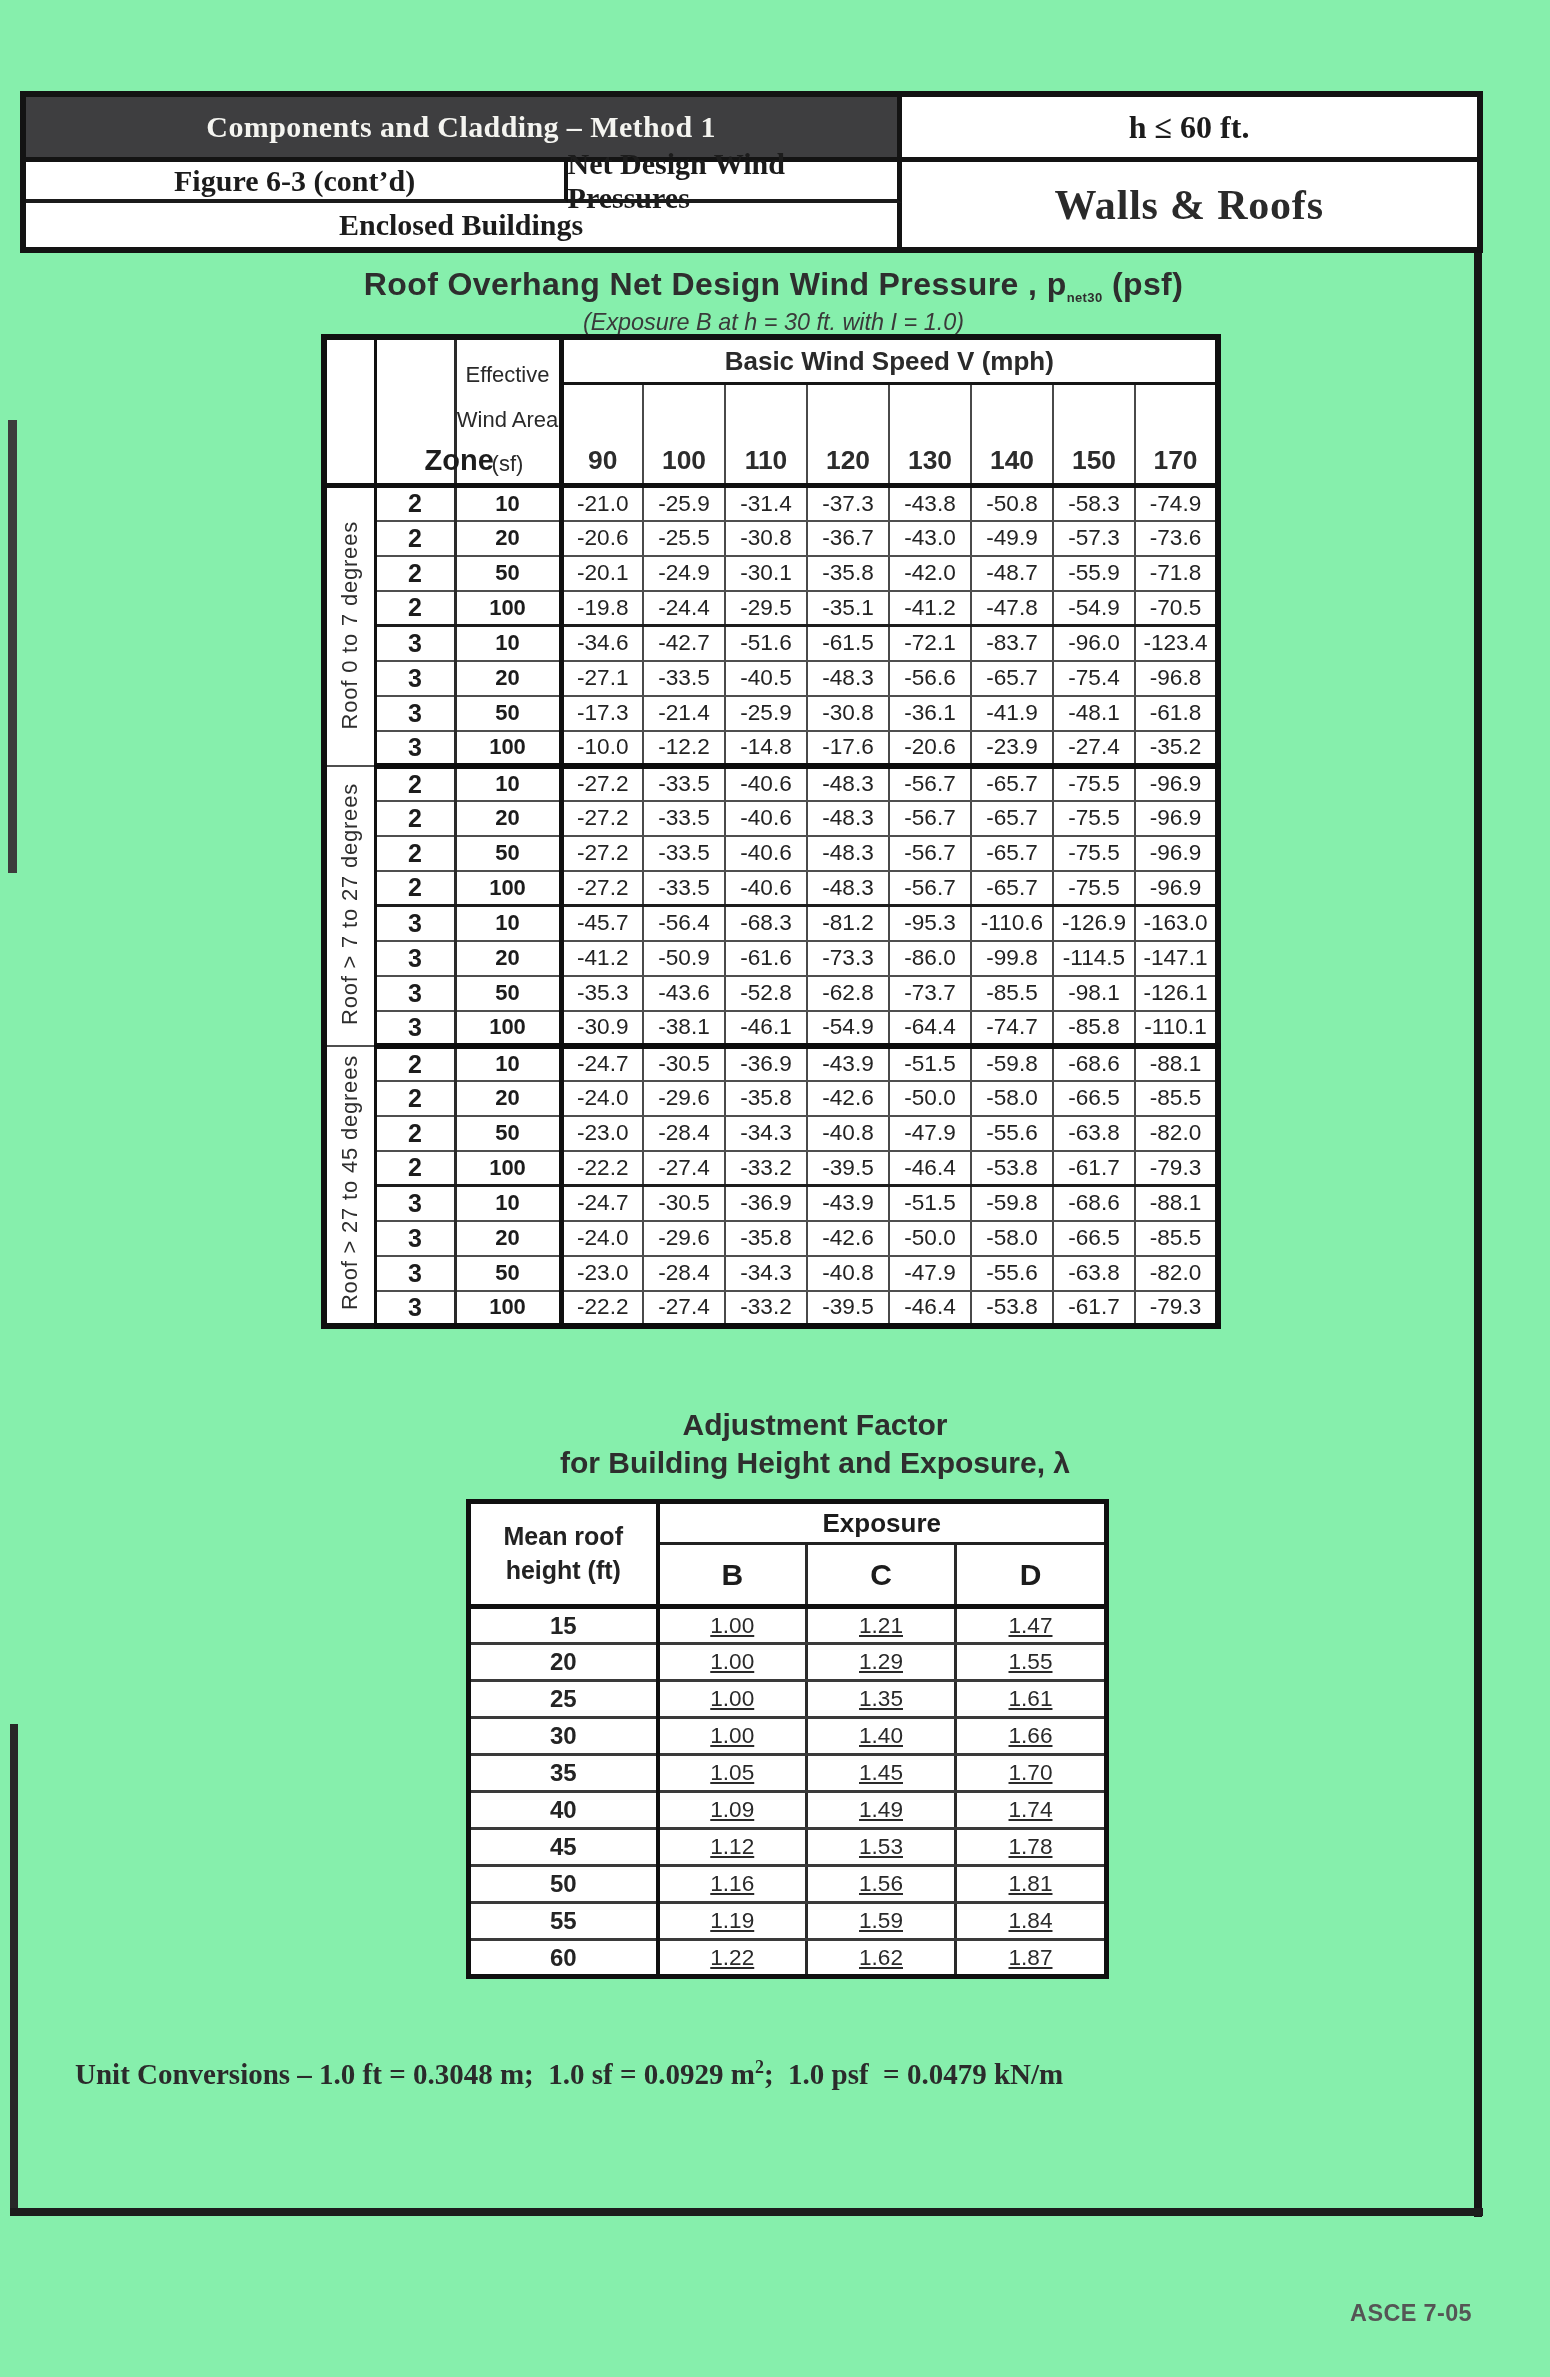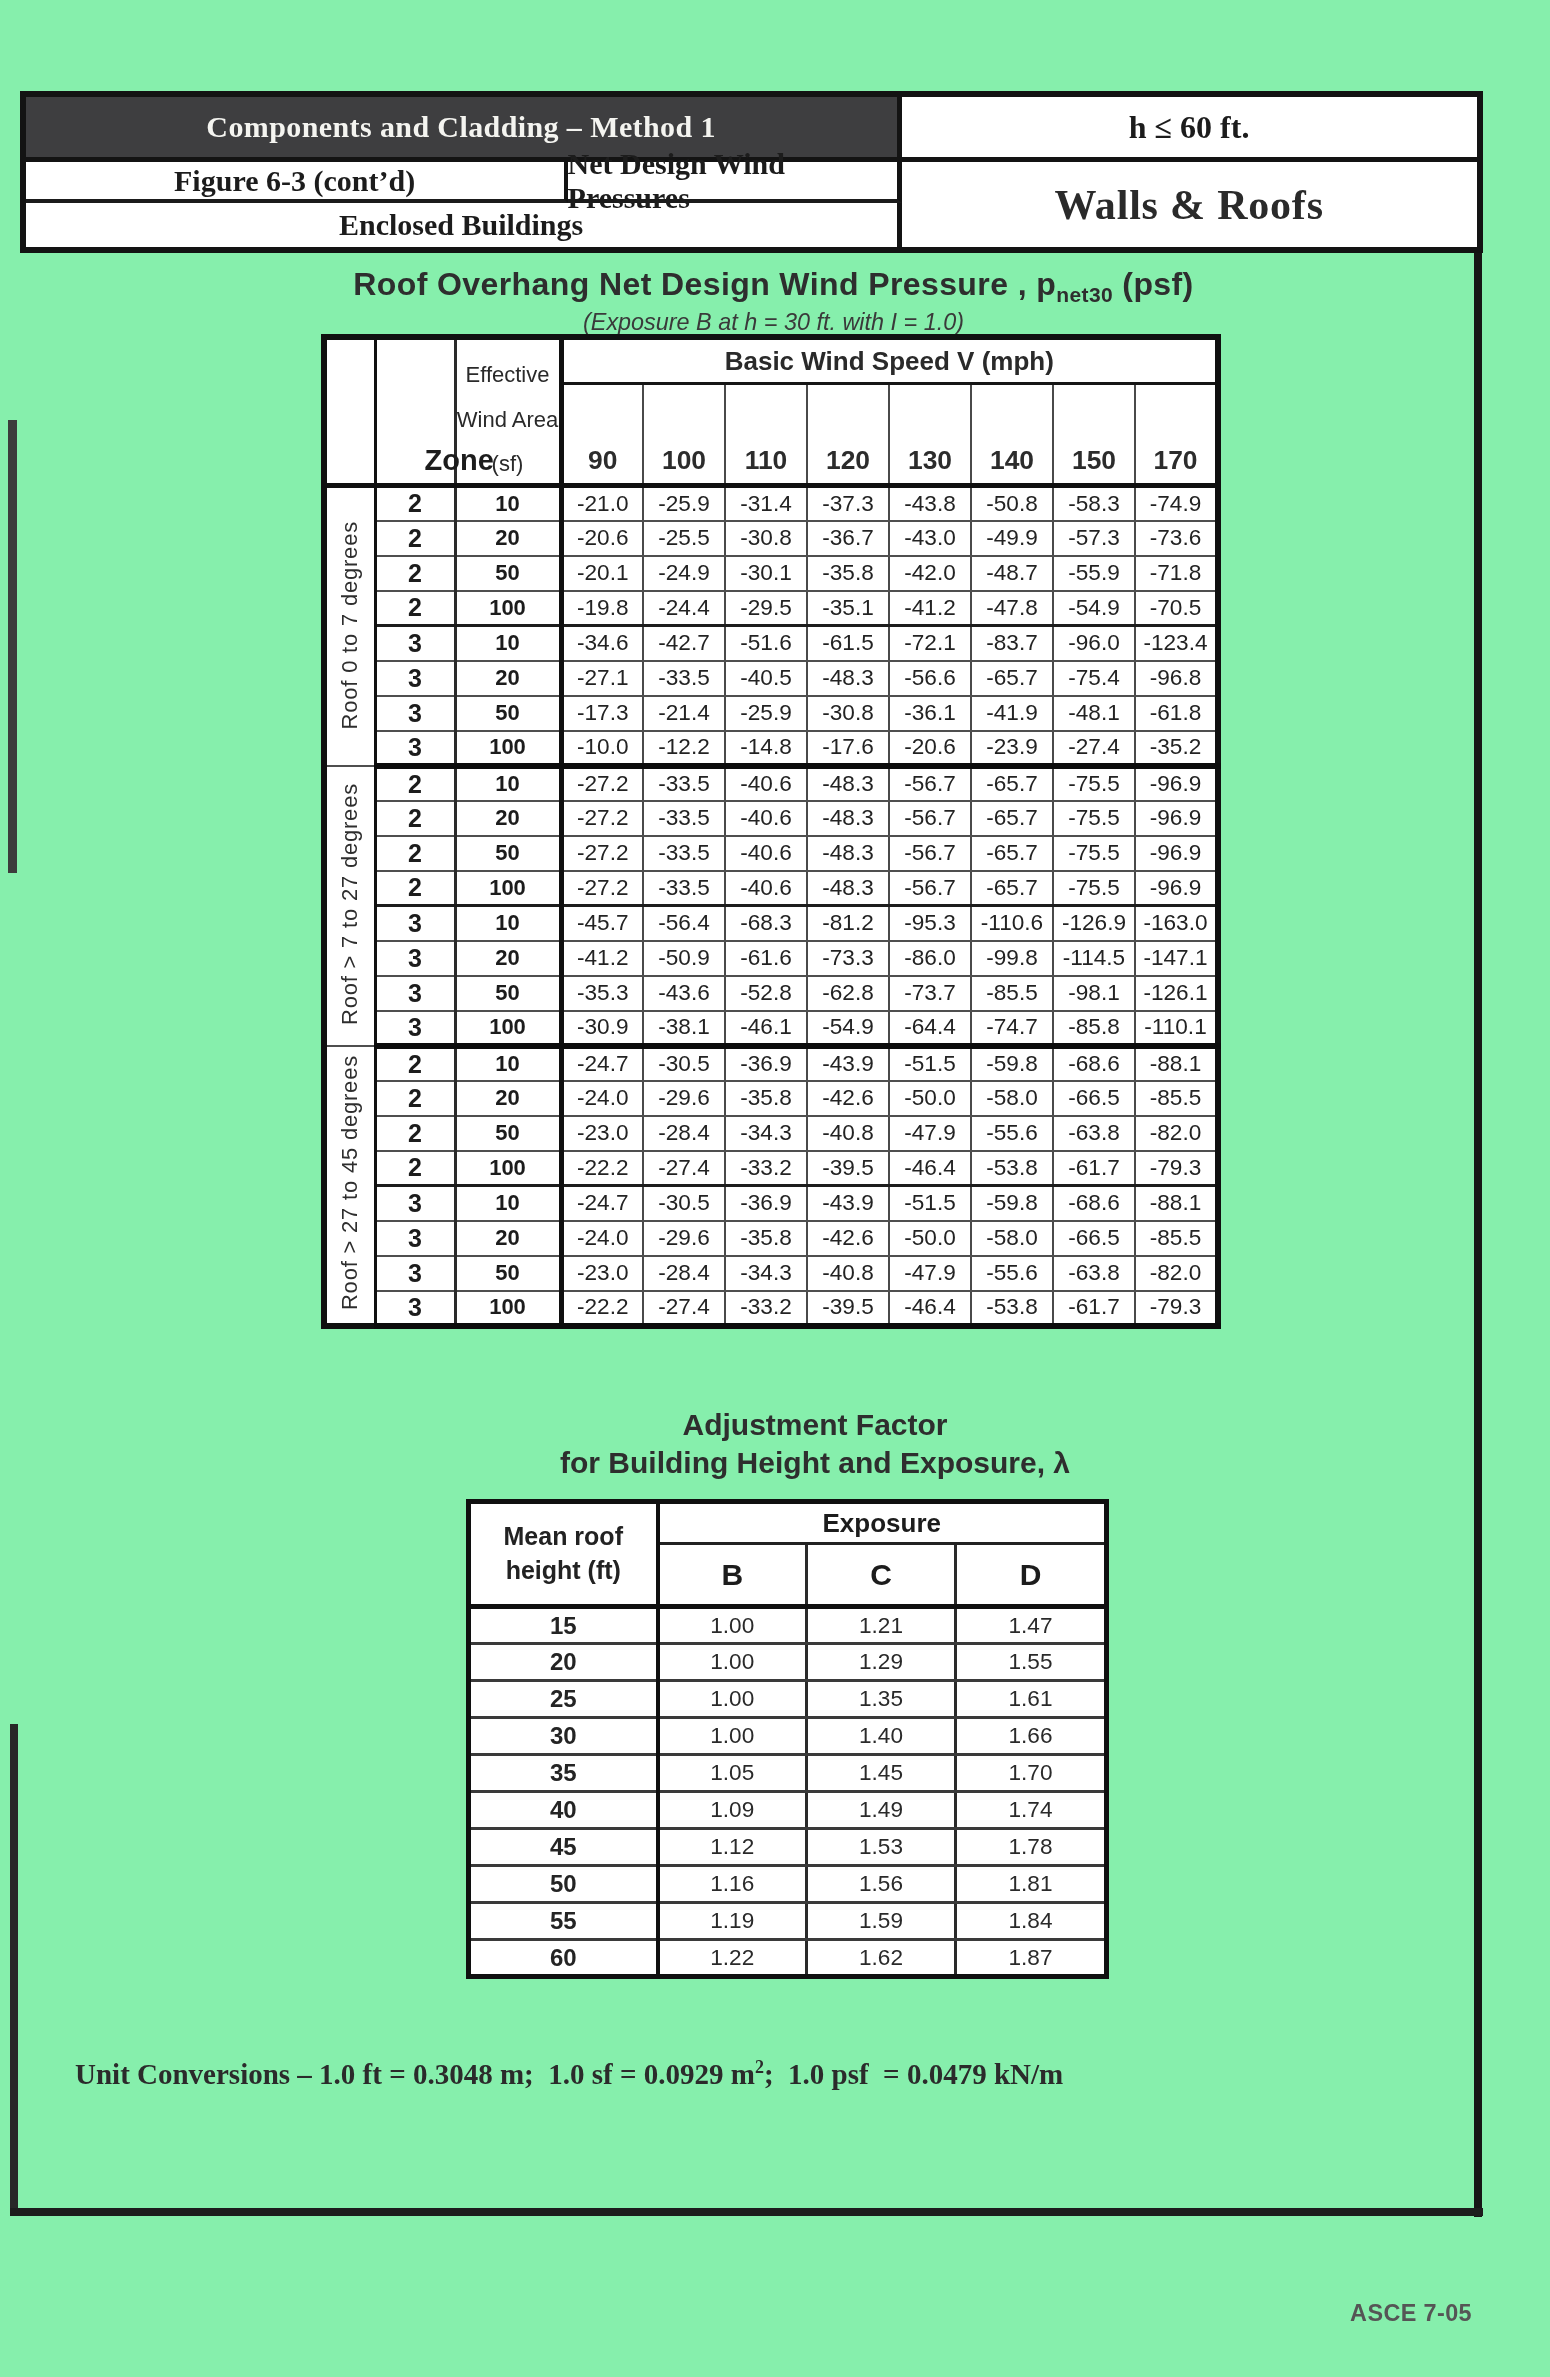--- a/index.html
+++ b/index.html
@@ -25,21 +25,21 @@
     border-right:5.3px solid #131313;border-bottom:5.3px solid #131313;letter-spacing:0.4px;}
   .hd-hlimit{grid-area:1/3/2/4;font-size:32px;border-bottom:5.3px solid #131313;}
   .hd-fig{grid-area:2/1/3/2;font-size:30px;border-right:4.5px solid #131313;border-bottom:4.5px solid #1b1b1b;}
   .hd-net{grid-area:2/2/3/3;font-size:30px;border-right:5.3px solid #131313;border-bottom:4.5px solid #1b1b1b;}
   .hd-enc{grid-area:3/1/4/3;font-size:30px;border-right:5.3px solid #131313;justify-content:flex-start;}
   .hd-walls{grid-area:2/3/4/4;font-size:42px;letter-spacing:0.8px;color:#2a2a2a;}
 
   
   .mt-title{position:absolute;left:249px;top:266px;width:1049px;text-align:center;
     font-weight:700;font-size:32px;color:#2e2e2e;letter-spacing:0.4px;}
-  .mt-title sub{font-size:21px;}
+  .mt-title sub{font-size:13px;}
   .mt-sub{position:absolute;left:249px;top:309px;width:1049px;text-align:center;
     font-style:italic;font-size:23.4px;color:#3a3a3a;}
 
   
   table{border-collapse:collapse;}
   .ptable{position:absolute;left:321px;top:334px;width:900px;table-layout:fixed;
     border:6px solid #101010;background:#fff;}
   .ptable th,.ptable td{box-sizing:border-box;}
   .ptable thead th{border-bottom:5.3px solid #101010;}
   .c-group{border-right:3.8px solid #101010;}
@@ -75,21 +75,21 @@
     font-weight:700;font-size:25px;color:#222;line-height:1.35;}
   .a-exp{height:42px;vertical-align:middle;text-align:center;font-weight:700;font-size:26px;
     border-bottom:3px solid #222;}
   .a-col{height:63px;vertical-align:middle;text-align:center;font-weight:700;font-size:30px;
     border-right:3px solid #2a2a2a;}
   .a-col:last-child{border-right:none;}
   .atable thead tr:last-child th{border-bottom:5.3px solid #101010;}
   .atable thead tr:first-child .a-mrh{border-bottom:5.3px solid #101010;}
   .atable tbody td{height:37px;text-align:center;vertical-align:middle;border-bottom:3px solid #3a3a3a;}
   .a-h{font-weight:700;font-size:24px;border-right:4.5px solid #101010;color:#242424;}
-  .a-v{font-size:22.6px;color:#2a2a2a;border-right:3px solid #2a2a2a;}
+  .a-v{font-size:22.6px;color:#2a2a2a;border-right:3px solid #2a2a2a;text-decoration:underline;}
   .a-v:last-child{border-right:none;}
 
   
   .unitconv{position:absolute;left:75px;top:2057px;width:1382px;text-align:left;
     font-family:"Liberation Serif","DejaVu Serif",serif;font-weight:700;font-size:29px;color:#2b2b2b;
     white-space:pre-wrap;}
   .unitconv sup{font-size:18px;}
   .asce{position:absolute;left:1178px;top:2300px;width:294px;text-align:right;
     font-weight:700;font-size:23.4px;color:#555;letter-spacing:0.4px;}
 </style>

